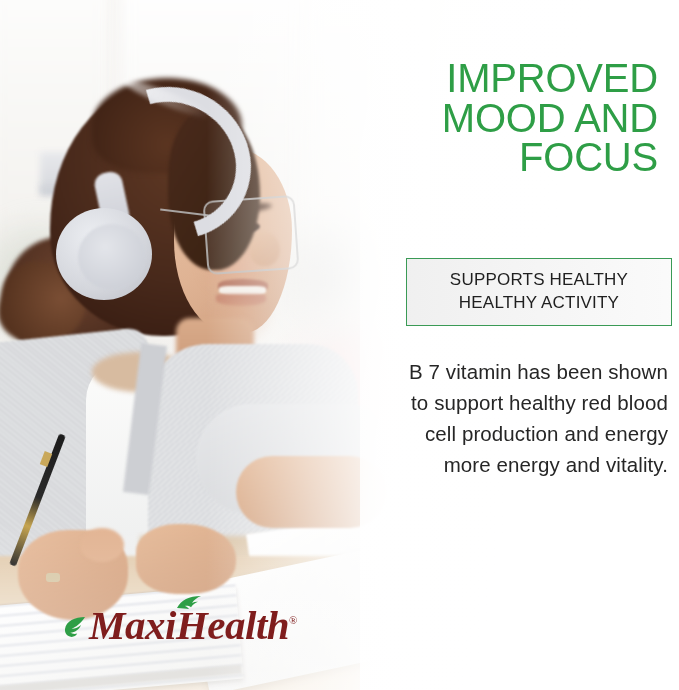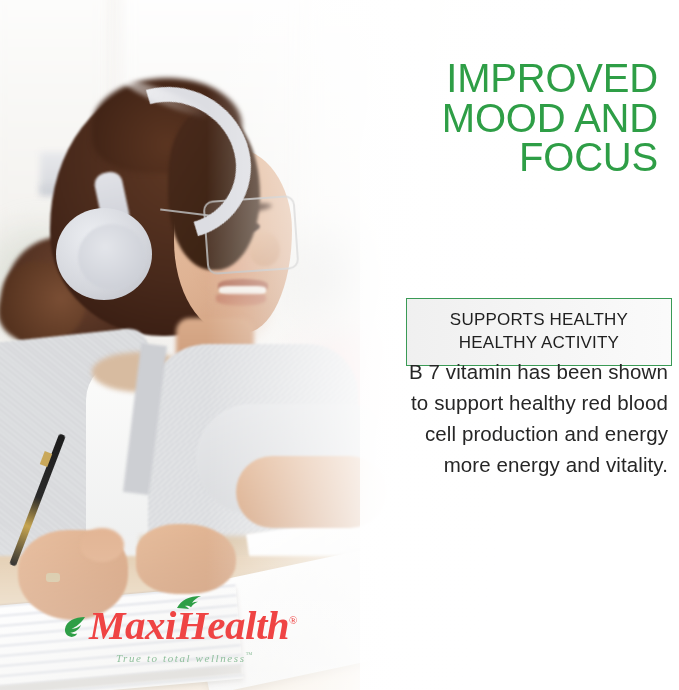--- a/index.html
+++ b/index.html
@@ -157,21 +157,21 @@
     text-align:right; color:#2e9e46;
     font-family:"Liberation Sans", sans-serif;
     font-size:40px; line-height:.99; font-weight:400; letter-spacing:-.2px;
   }
   .headline span{display:block;}
 
   .claimbox{
     position:absolute; left:46px; top:258px; width:266px; height:68px;
     border:1.6px solid #3a9a55;
     background:linear-gradient(90deg,rgba(238,238,238,.9),rgba(250,250,250,.95));
-    display:flex; align-items:center; justify-content:center;margin-top:40px;
+    display:flex; align-items:center; justify-content:center;
   }
   .claimbox p{
     text-align:center; color:#1f1f1f; font-size:17px; line-height:1.35;
     letter-spacing:.2px; font-weight:400;
   }
   .claimbox p span{display:block;}
 
   .body{
     position:absolute; right:11px; top:356px; width:300px;
     text-align:right; color:#262626;
@@ -179,21 +179,21 @@
   }
   .body span{display:block;}
 
   
   .logo{position:absolute; left:60px; top:598px; width:250px; height:72px;}
   .logo-mark{position:relative; display:flex; align-items:flex-end; justify-content:center;
     height:48px;}
   .logo-leaf{position:absolute; left:2px; bottom:6px; width:26px; height:26px;}
   .logo-text{
     font-family:"Liberation Serif", serif;
-    font-style:italic; font-weight:700; font-size:41px; color:#ef4444;
+    font-style:italic; font-weight:700; font-size:41px; color:#7f1d1d;
     letter-spacing:-.5px; line-height:1; position:relative; padding-left:16px;
   }
   .logo-reg{font-size:11px; vertical-align:super; font-style:normal; font-weight:400;}
   .sprig{position:absolute; left:116px; top:-3px; width:26px; height:16px;}
   .logo-tag{
     text-align:center; margin-top:5px; color:#8fbf9c;
     font-family:"Liberation Serif", serif; font-size:11px; letter-spacing:1.6px;
     font-style:italic;
   }
   .logo-tag sup{font-size:7px;}
@@ -305,16 +305,15 @@
         <path d="M23 3C13 3 4 7 3 15c-.4 3.4 1.6 6.6 4.8 7.6 3 .9 6-.4 7.4-3C13 20.4 10 20 8 18.6 12 19 17 16 19 11c-2.6 2.6-6 4-9.4 3.8C14 13 19 9.4 23 3Z" fill="#2e9e46"></path>
       </svg>
 
       <svg class="sprig" viewBox="0 0 26 16">
         <path d="M1 13C5 5 13 1 25 1c-4 1.6-7 4-9 7 2-1 4-1.4 6-1.2-3 1.2-5.4 3-7 5.4-1.6-1-4-1.6-6-1.2 1.6.6 3 1.6 4 3C10 14 5.6 13 1 13Z" fill="#2e9e46"></path>
       </svg>
 
       <div class="logo-text"><span>Maxi</span><span>Health</span><span class="logo-reg">®</span></div>
     </div>
 
-    <div class="logo-tag"><span>True to total wellness</span><sup>™</sup></div>
   </div>
 
 </div>
 
 </body></html>

